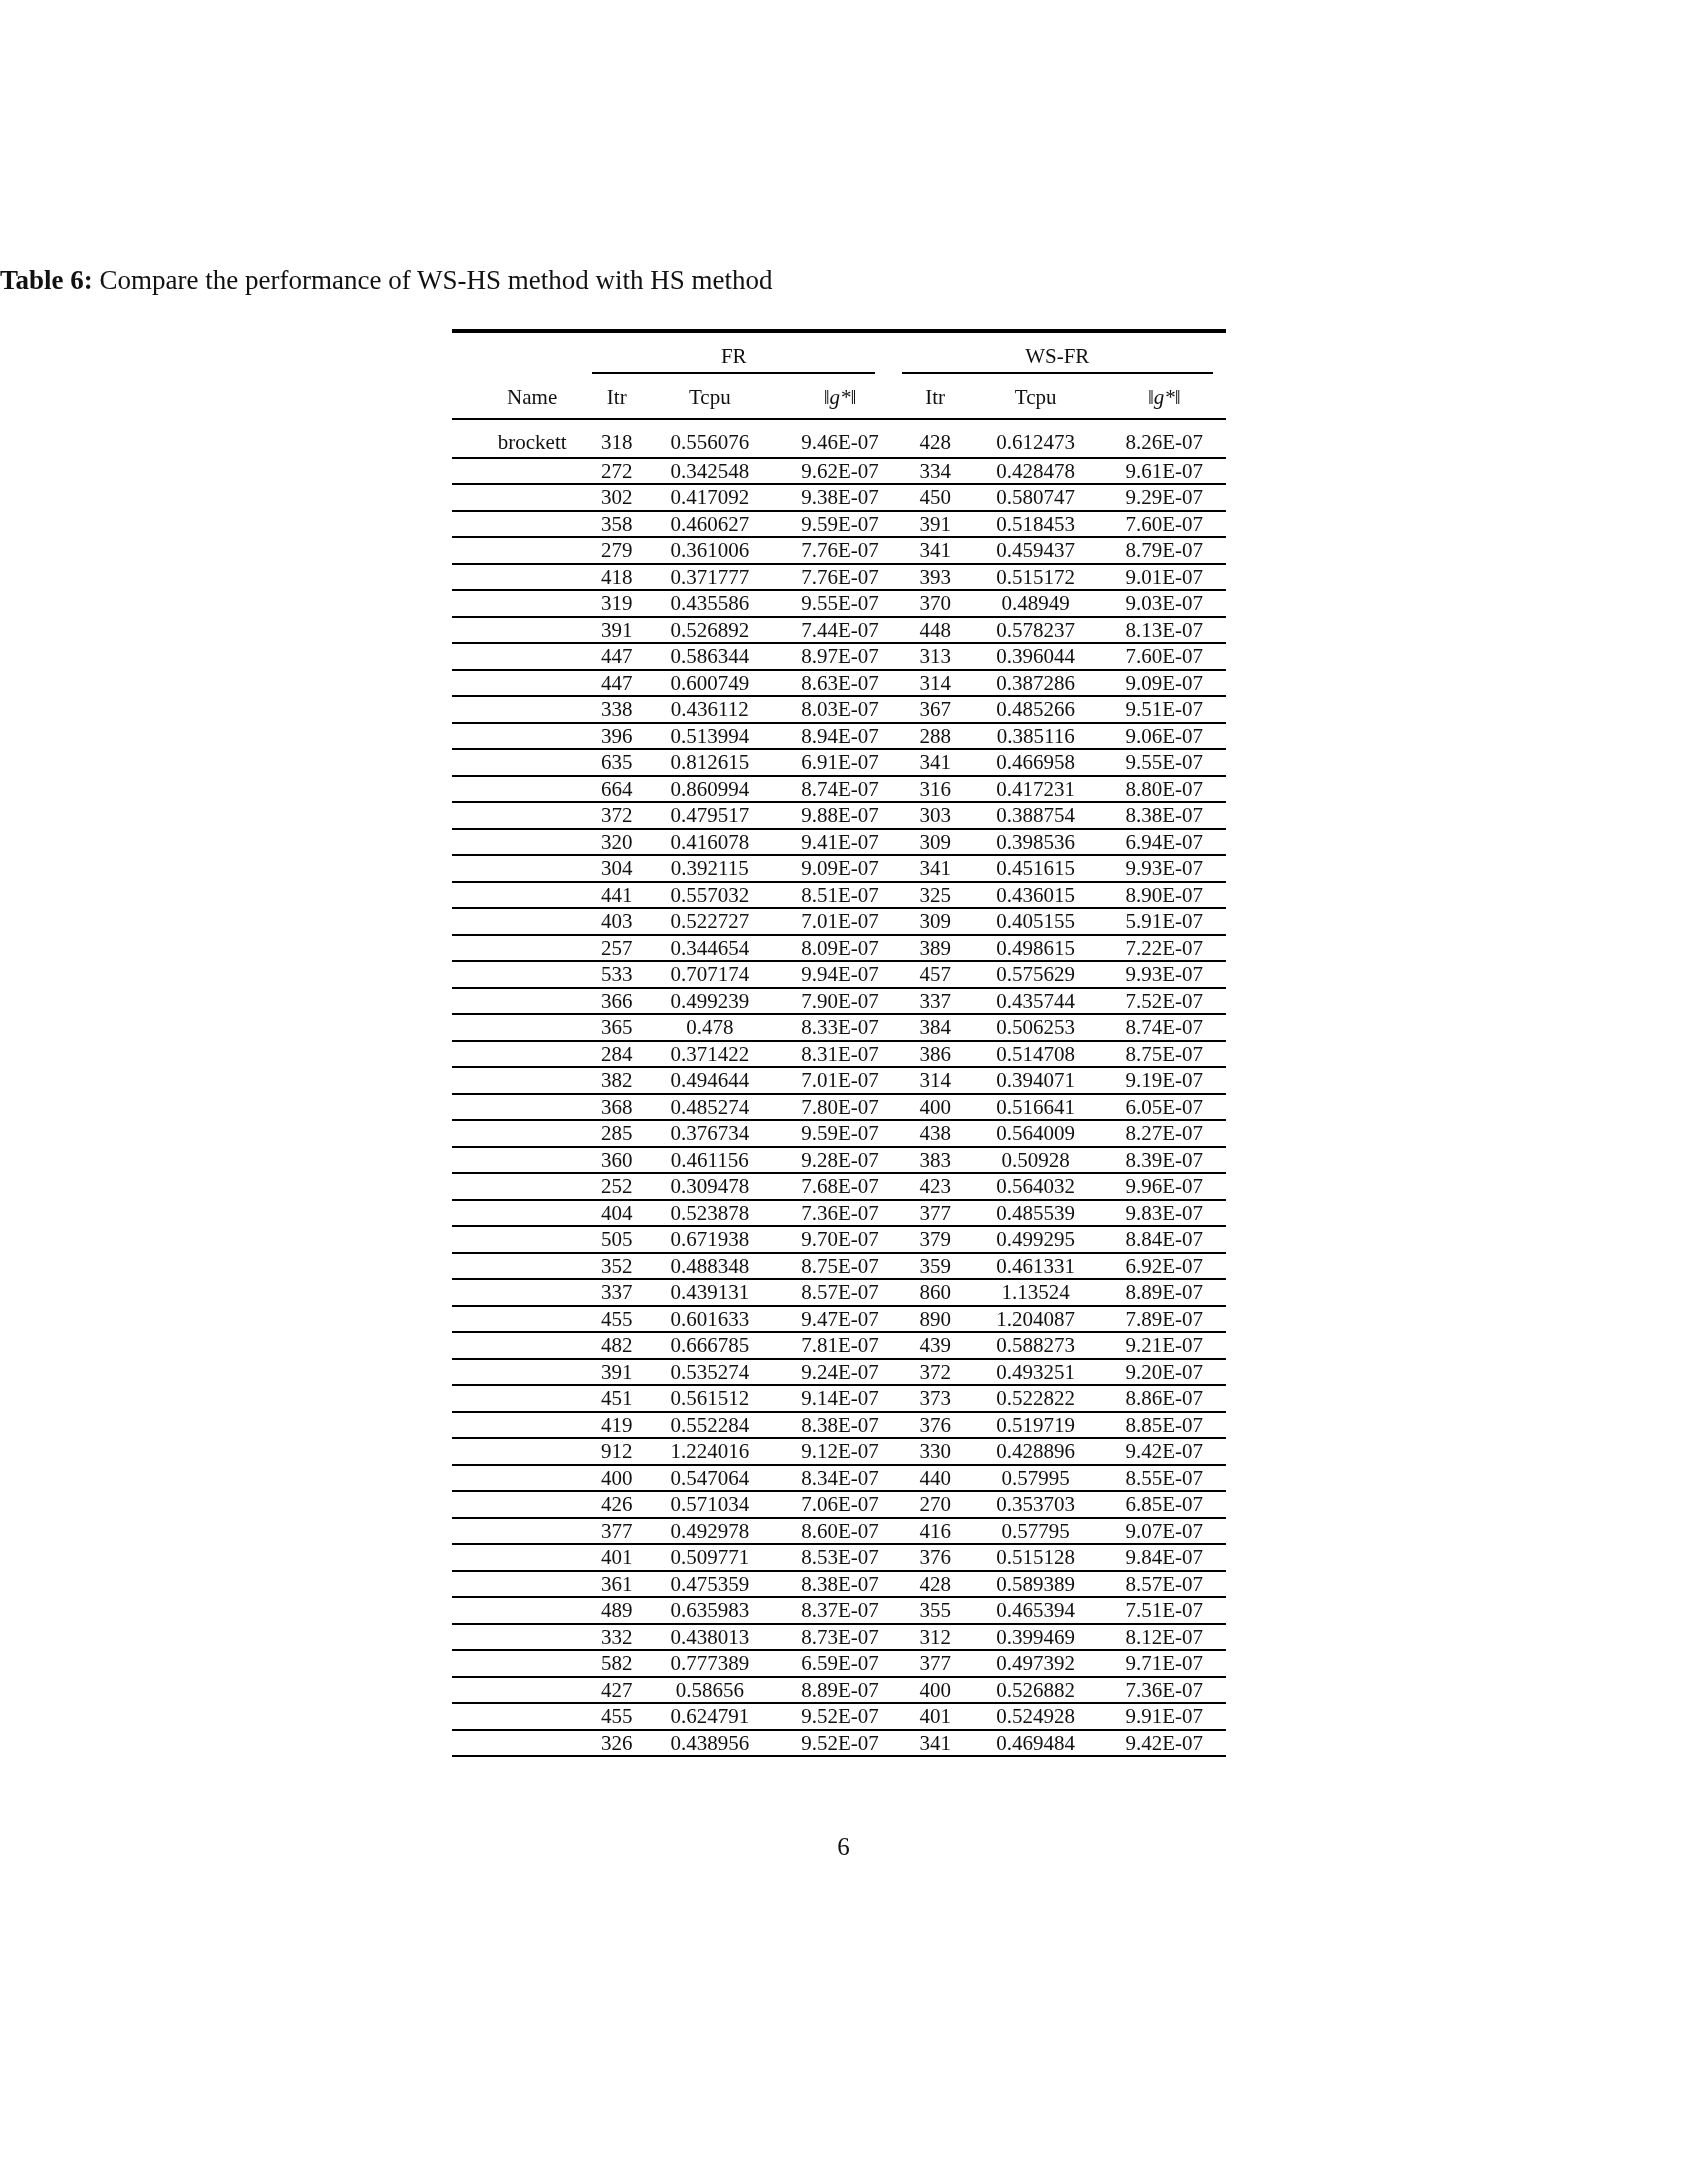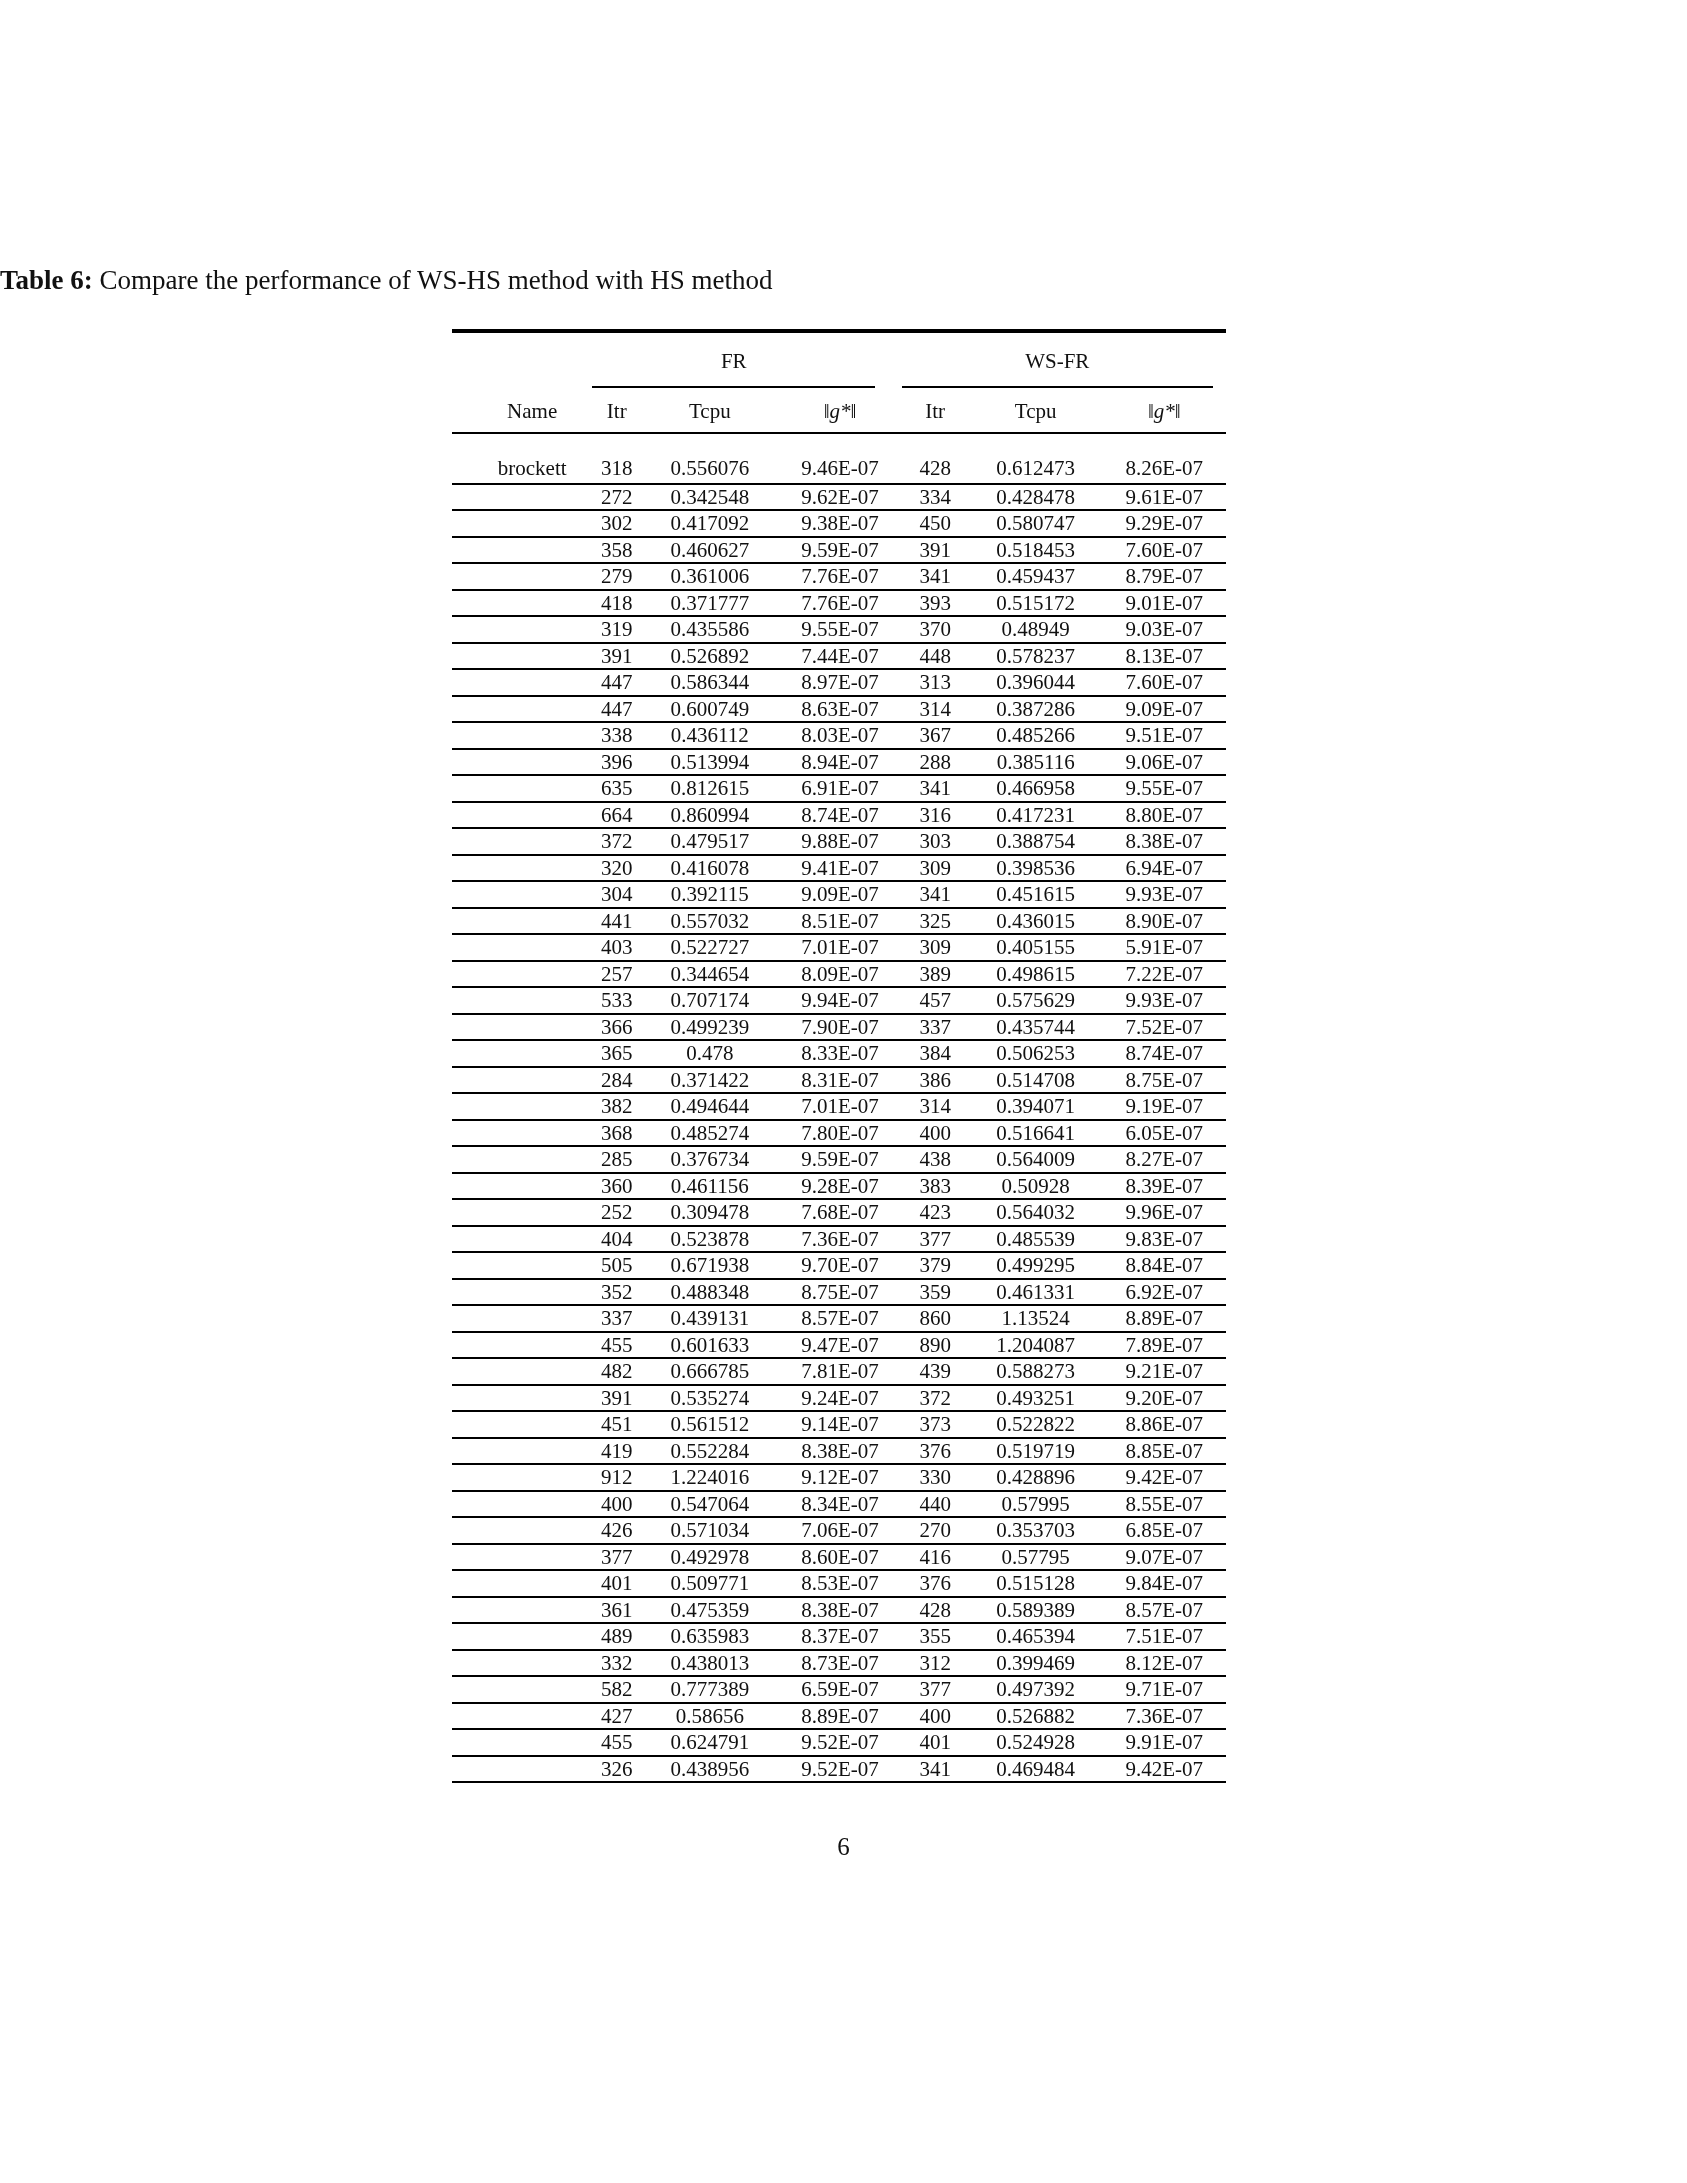--- a/index.html
+++ b/index.html
@@ -4,27 +4,27 @@
 <style>
   html, body { margin: 0; padding: 0; background: #ffffff; }
   body { width: 1687px; height: 2183px; position: relative; font-family: "DejaVu Serif", "Liberation Serif", serif; color: #111; }
   .caption { position: absolute; top: 265px; left: 0; width: 1687px; font-size: 27px; font-family: "Liberation Serif", serif; }
   .caption b { font-weight: bold; }
   .tbl-wrap { position: absolute; left: 452px; top: 329px; width: 774px; }
   table { border-collapse: collapse; width: 774px; font-family: "Liberation Serif", serif; font-size: 21px; }
   td, th { padding: 0; text-align: center; font-weight: normal; white-space: nowrap; }
   .toprule { border-top: 4px solid #000; }
   .grp th { height: 41px; vertical-align: bottom; padding-bottom: 2.6px; }
-  .grp th.g span { display: block; border-bottom: 2px solid #000; margin: 16px 16px 0 16px; padding-bottom: 12px; }
+  .grp th.g span { display: block; border-bottom: 2px solid #000; margin: 4px 16px 0 16px; padding-bottom: 3px; }
   .grp th.g.first span { margin-left: 0; margin-right: 26.5px; }
   .grp th.g.second span { margin-left: 0; margin-right: 13.2px; text-align: center; }
   .hdr th { height: 41px; border-bottom: 2.6px solid #000; }
   .hdr th.name, td.name { text-align: center; padding-left: 20px; }
   tbody tr td { height: 24.5px; border-bottom: 2px solid #000; line-height: 24.5px; }
-  tbody tr:first-child td { height: 29px; padding-top: 20px; }
+  tbody tr:first-child td { height: 29px; padding-top: 8px; }
   .c-name { width: 132px; }
   .c-itr { width: 46px; }
   .c-tcpu { width: 129px; }
   .c-g { width: 116px; }
   .c-itr2 { width: 63px; }
   .c-tcpu2 { width: 126px; }
   .c-g2 { width: 116px; }
   .norm { font-style: italic; }
   .pagenum { position: absolute; top: 1833px; left: 0; width: 1687px; text-align: center; font-size: 25px; font-family: "Liberation Serif", serif; }
 </style>

